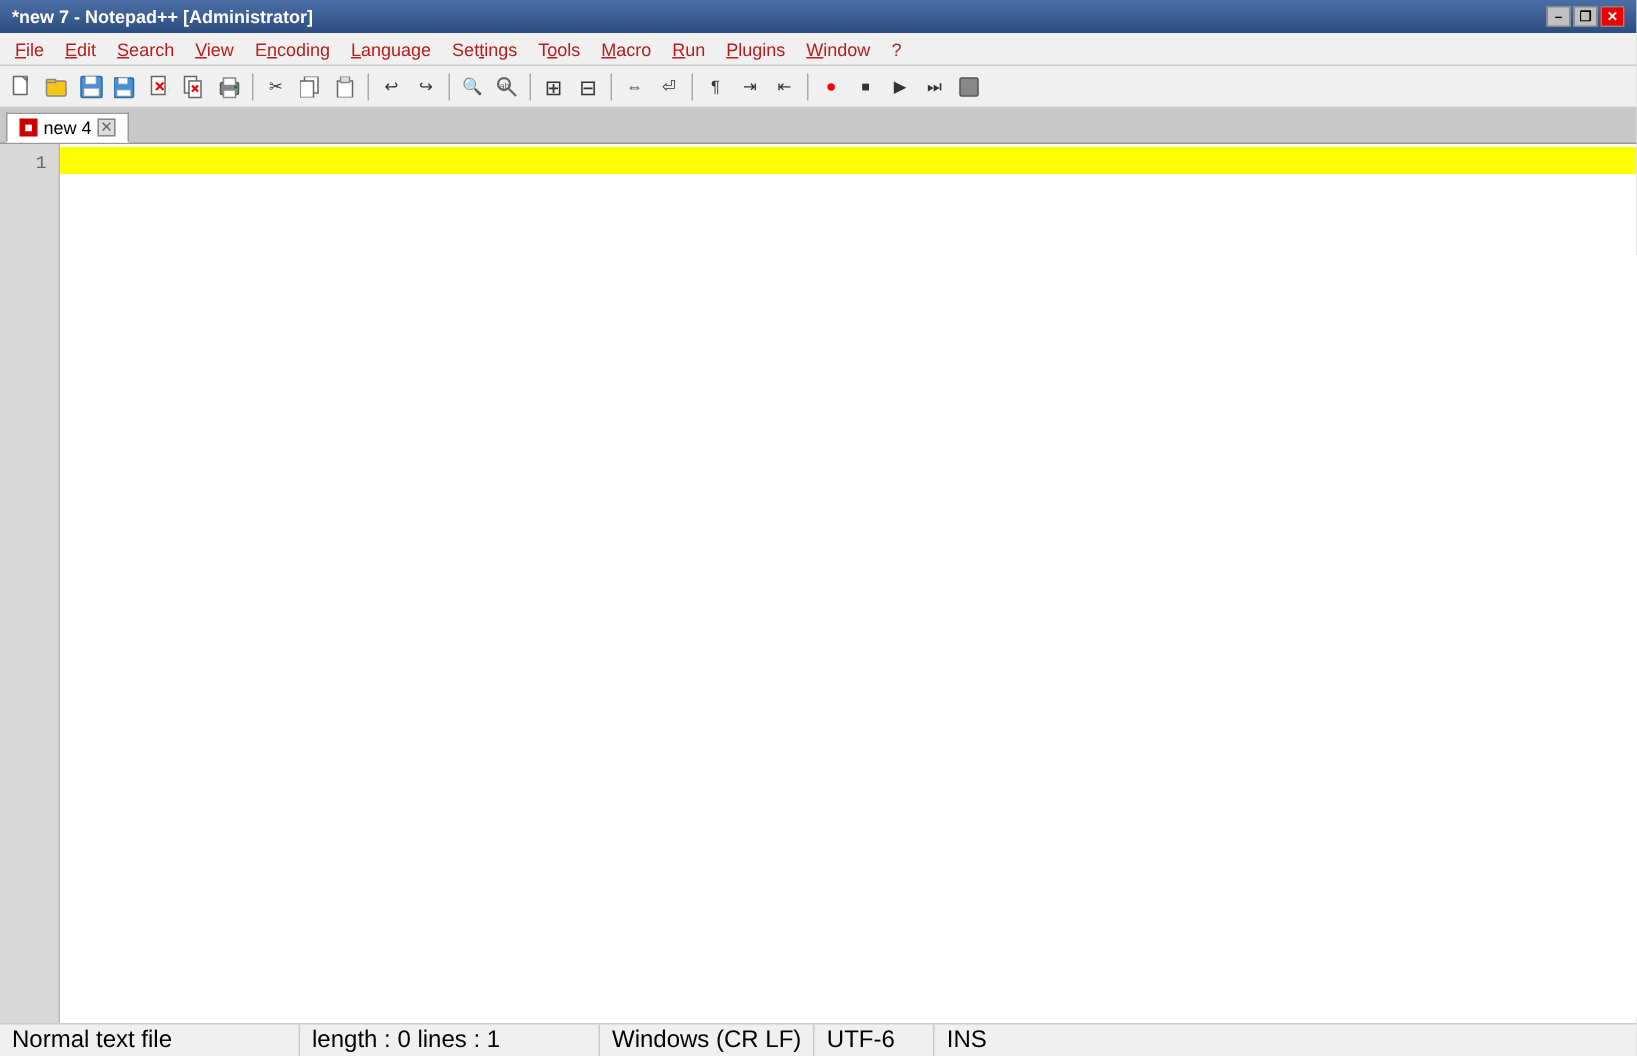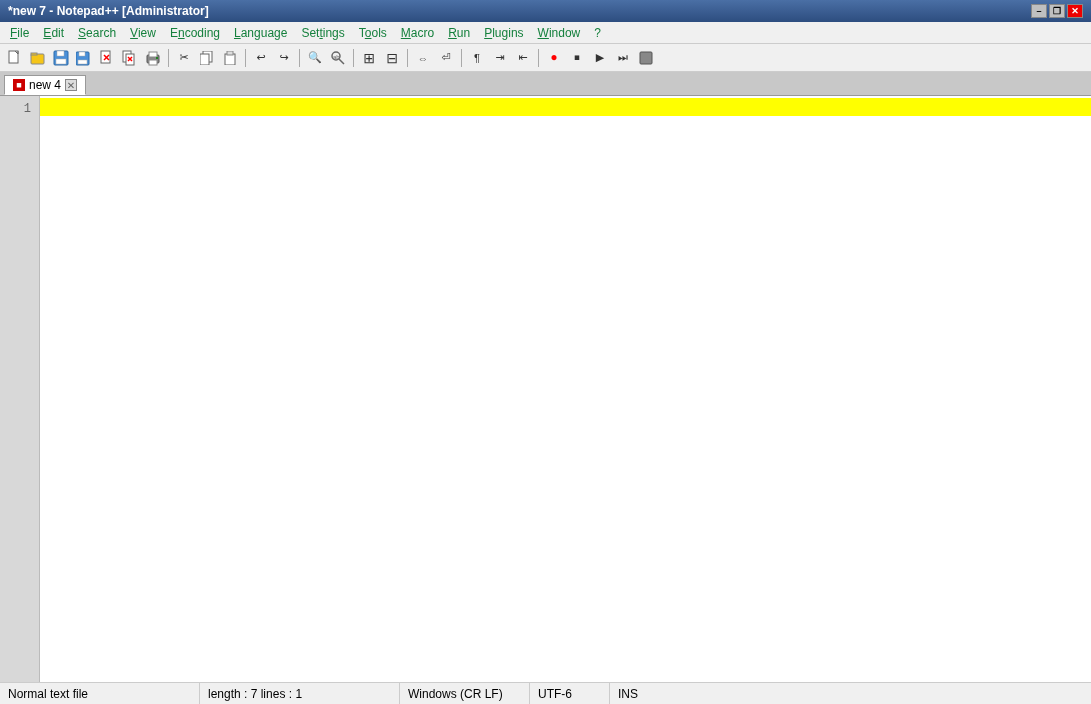--- a/index.html
+++ b/index.html
@@ -52,21 +52,21 @@
       align-items: center;
       padding: 0 4px;
       border-bottom: 1px solid #ccc;
       flex-shrink: 0;
       gap: 2px;
     }
     .menu-item {
       padding: 2px 6px;
       cursor: pointer;
       font-size: 12px;
-      color: #15803d;
+      color: #b91c1c;
       white-space: nowrap;
     }
     .menu-item u {
       text-decoration: underline;
     }
 
     
     #toolbar {
       background: #f0f0f0;
       height: 28px;
@@ -202,21 +202,21 @@
     }
 
     
     #status-bar {
       background: #f0f0f0;
       height: 22px;
       border-top: 1px solid #ccc;
       display: flex;
       align-items: center;
       flex-shrink: 0;
-      font-size: 12px;
+      font-size: 16px;
       color: #000;
     }
     .status-segment {
       padding: 0 8px;
       border-right: 1px solid #ccc;
       height: 100%;
       display: flex;
       align-items: center;
     }
     .status-segment:last-child {
@@ -393,21 +393,21 @@
     <div id="editor-highlight"></div>
     <div id="editor-content" contenteditable="true" style=""></div>
   </div>
 </div>
 
 <div id="status-bar">
   <div class="status-segment" id="status-filetype">
     <span>Normal text file</span>
   </div>
   <div class="status-segment" id="status-length">
-    <span>length : 7   lines : 1</span>
+    <span>length : 0   lines : 1</span>
   </div>
   <div class="status-segment" id="status-eol">
     <span>Windows (CR LF)</span>
   </div>
   <div class="status-segment" id="status-encoding">
     <span>UTF-6</span>
   </div>
   <div class="status-segment" id="status-insert">
     <span>INS</span>
   </div>

